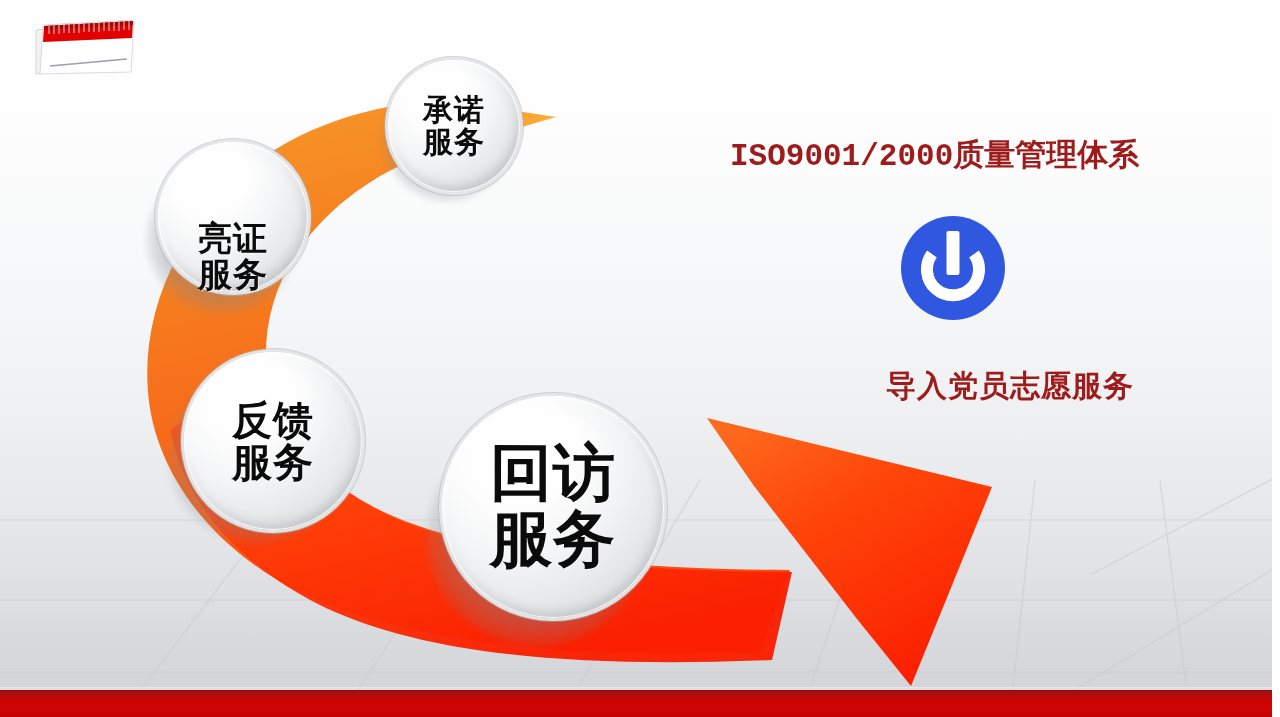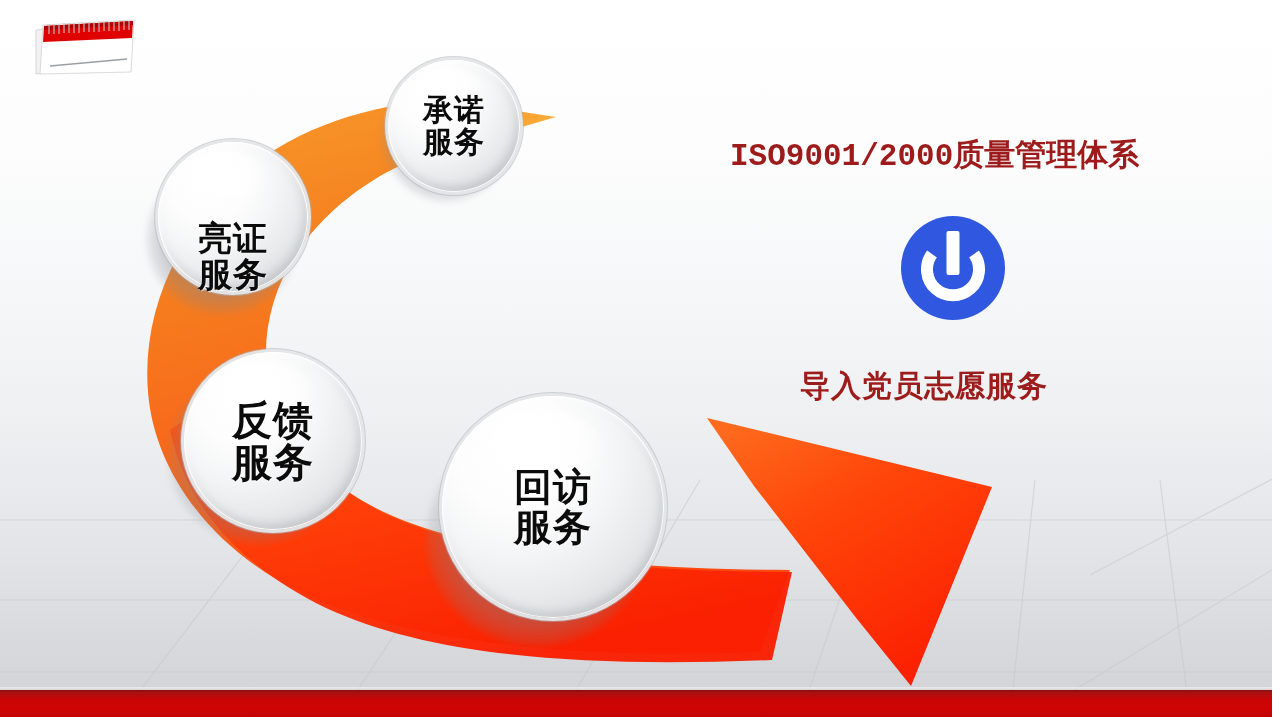--- a/index.html
+++ b/index.html
@@ -78,21 +78,21 @@
     position:absolute;left:730px;top:134px;width:520px;
     font-family:Liberation Mono, monospace;
     font-size:31px;font-weight:bold;color:#9e1b1b;
     letter-spacing:0px;white-space:nowrap;
   }
   .power-icon{position:absolute;left:899px;top:214px;width:108px;height:108px;}
   .dy-title{
     position:absolute;left:800px;top:366px;width:420px;
     font-family:Liberation Sans, sans-serif;
     font-size:30px;font-weight:bold;color:#9e1b1b;
-    letter-spacing:1px;white-space:nowrap;
+    letter-spacing:1px;white-space:nowrap;text-align:center;
   }
 </style>
 </head>
 <body>
 
 <div id="slide">
 
   <svg class="grid-svg" viewBox="0 0 1280 717">
     <g stroke="#c3c7cc" stroke-width="1.2" fill="none" opacity="0.55">
       <line x1="0" y1="520" x2="1280" y2="520"></line>
@@ -176,21 +176,21 @@
   </div>
 
   <div class="sphere-shadow" style="left:168px;top:368px;width:180px;height:176px;"></div>
   <div class="sphere" style="left:184px;top:352px;width:178px;height:178px;justify-content:center;">
     <div class="sphere-label" style="font-size:40px;">反馈
 服务</div>
   </div>
 
   <div class="sphere-shadow" style="left:426px;top:430px;width:222px;height:216px;"></div>
   <div class="sphere" style="left:442px;top:396px;width:222px;height:222px;">
-    <div class="sphere-label" style="font-size:38px;">回访
+    <div class="sphere-label" style="font-size:62px;font-family:Liberation Serif, serif;">回访
 服务</div>
   </div>
 
   <div class="iso-title">ISO9001/2000质量管理体系</div>
 
   <svg class="power-icon" viewBox="0 0 108 108">
     <circle cx="54" cy="54" r="52" fill="#2f57e0"></circle>
     <path d="M33 40 A26 26 0 1 0 75 40" stroke="#ffffff" stroke-width="12" fill="none" stroke-linecap="butt"></path>
     <rect x="47.5" y="17" width="13" height="44" rx="2" fill="#ffffff"></rect>
   </svg>

